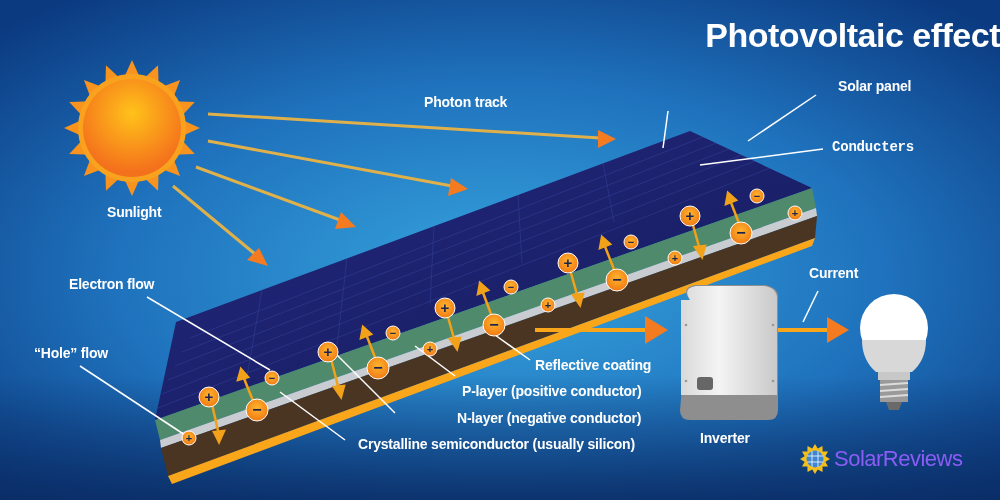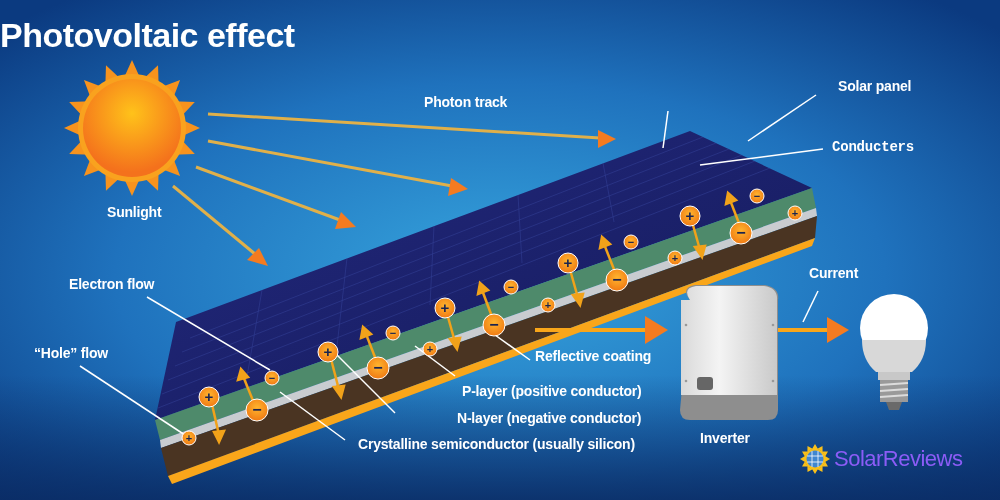--- a/index.html
+++ b/index.html
@@ -1,20 +1,20 @@
 <!DOCTYPE html>
 <html><head>
 <meta charset="utf-8">
 <style>
   html, body { margin:0; padding:0; }
   body { width:1000px; height:500px; overflow:hidden; font-family:"Liberation Sans", sans-serif; }
   #stage { position:relative; width:1000px; height:500px; }
   svg { position:absolute; left:0; top:0; }
   .lbl { position:absolute; color:#fff; font-weight:bold; font-family:"Liberation Sans", sans-serif; white-space:nowrap; letter-spacing:-0.2px;text-align:center; }
-  .title { font-size:34px; left:0; width:1000px; text-align:left; top:16px; letter-spacing:-0.5px; }
+  .title { font-size:34px; left:0; width:1000px; text-align:right; top:16px; letter-spacing:-0.5px; }
   .s14 { font-size:14px; }
   .logo { position:absolute; left:800px; top:444px; display:flex; align-items:center; }
   .logo-text { color:#8b5cf6; font-size:22px; font-family:"Liberation Sans", sans-serif; margin-left:4px; letter-spacing:-0.5px; }
 </style>
 </head>
 <body>
 
 <div id="stage">
 <svg width="1000" height="500" viewBox="0 0 1000 500">
   <defs>
@@ -222,21 +222,21 @@
   </g>
 </svg>
 
 <div class="lbl title">Photovoltaic effect</div>
 <div class="lbl s14" style="left:107px;top:204px;">Sunlight</div>
 <div class="lbl s14" style="left:424px;top:94px;">Photon track</div>
 <div class="lbl s14" style="left:838px;top:78px;">Solar panel</div>
 <div class="lbl s14" style="left:832px;top:139px;font-family:Liberation Mono, monospace;">Conducters</div>
 <div class="lbl s14" style="left:69px;top:276px;">Electron flow</div>
 <div class="lbl s14" style="left:34px;top:345px;">“Hole” flow</div>
-<div class="lbl s14" style="left:535px;top:348px;">Reflective coating</div>
+<div class="lbl s14" style="left:535px;top:357px;">Reflective coating</div>
 <div class="lbl s14" style="left:462px;top:383px;">P-layer (positive conductor)</div>
 <div class="lbl s14" style="left:358px;top:436px;">Crystalline semiconductor (usually silicon)</div>
 <div class="lbl s14" style="left:457px;top:410px;">N-layer (negative conductor)</div>
 <div class="lbl s14" style="left:700px;top:430px;">Inverter</div>
 <div class="lbl s14" style="left:809px;top:265px;">Current</div>
 
 <div class="logo">
   <svg width="30" height="30" viewBox="-15 -15 30 30" style="position:static">
     <g fill="#f9c01a">
       <polygon points="0,-15 3,-10 -3,-10"></polygon>

